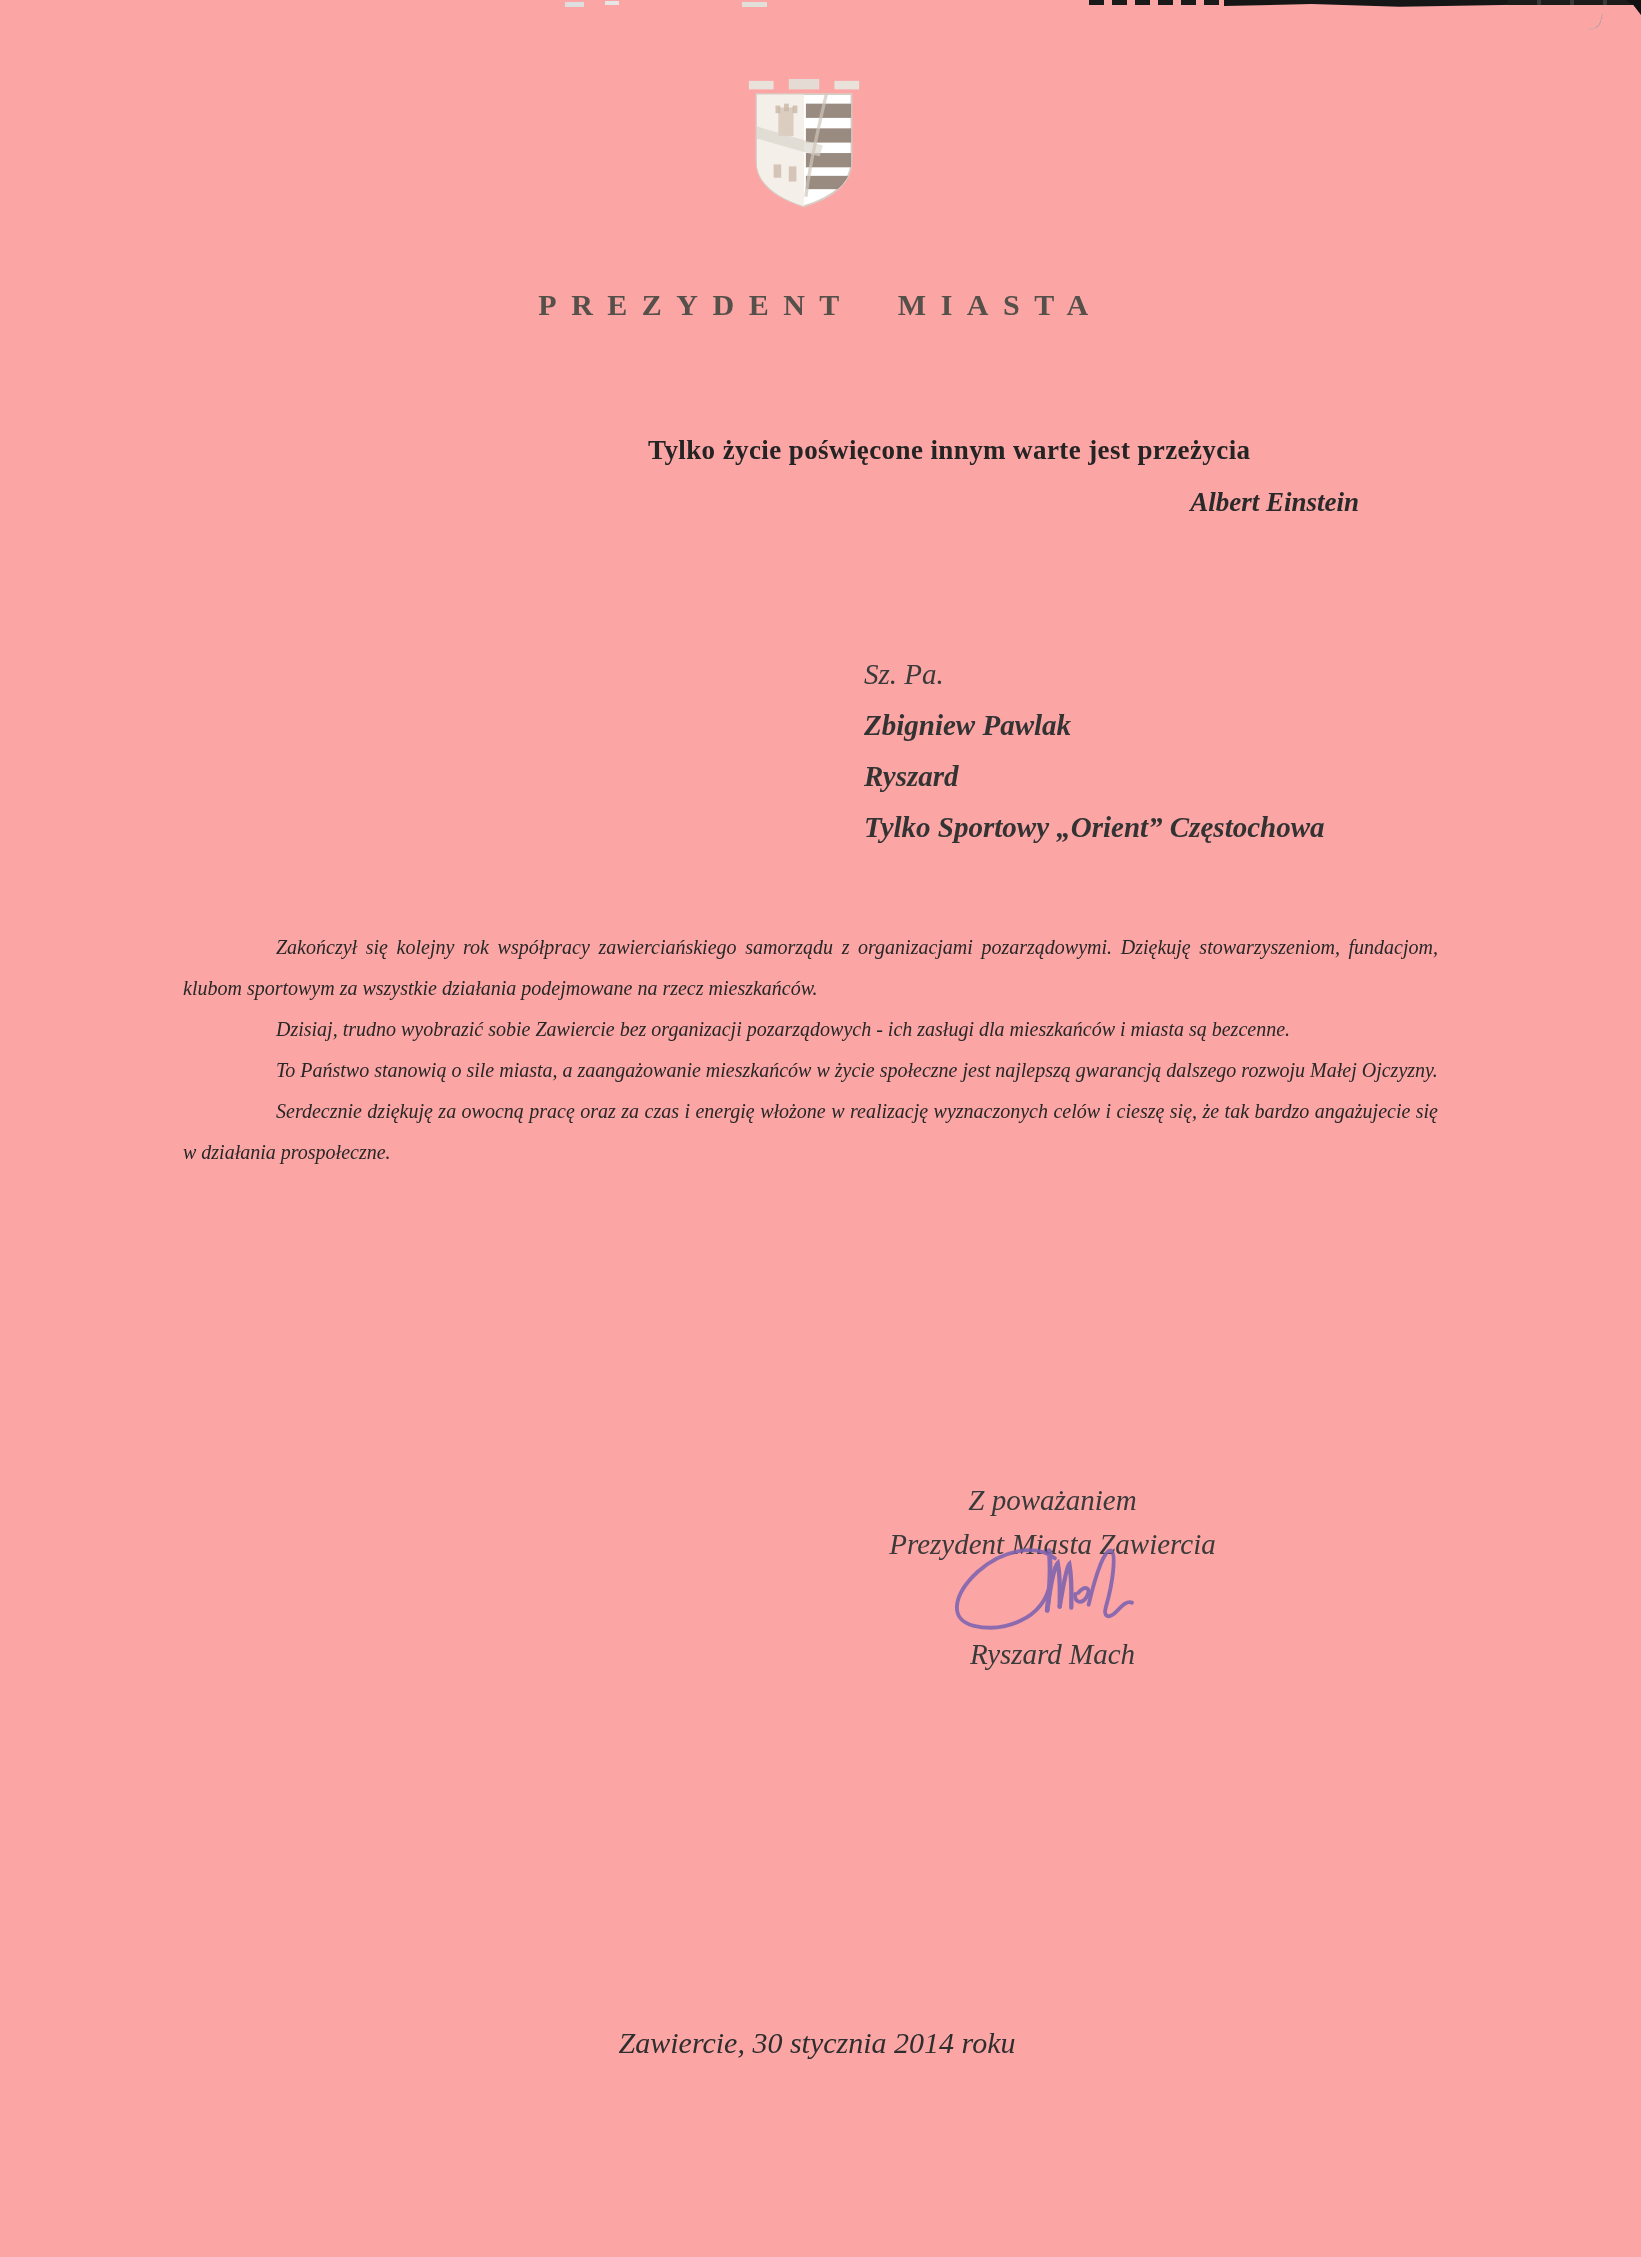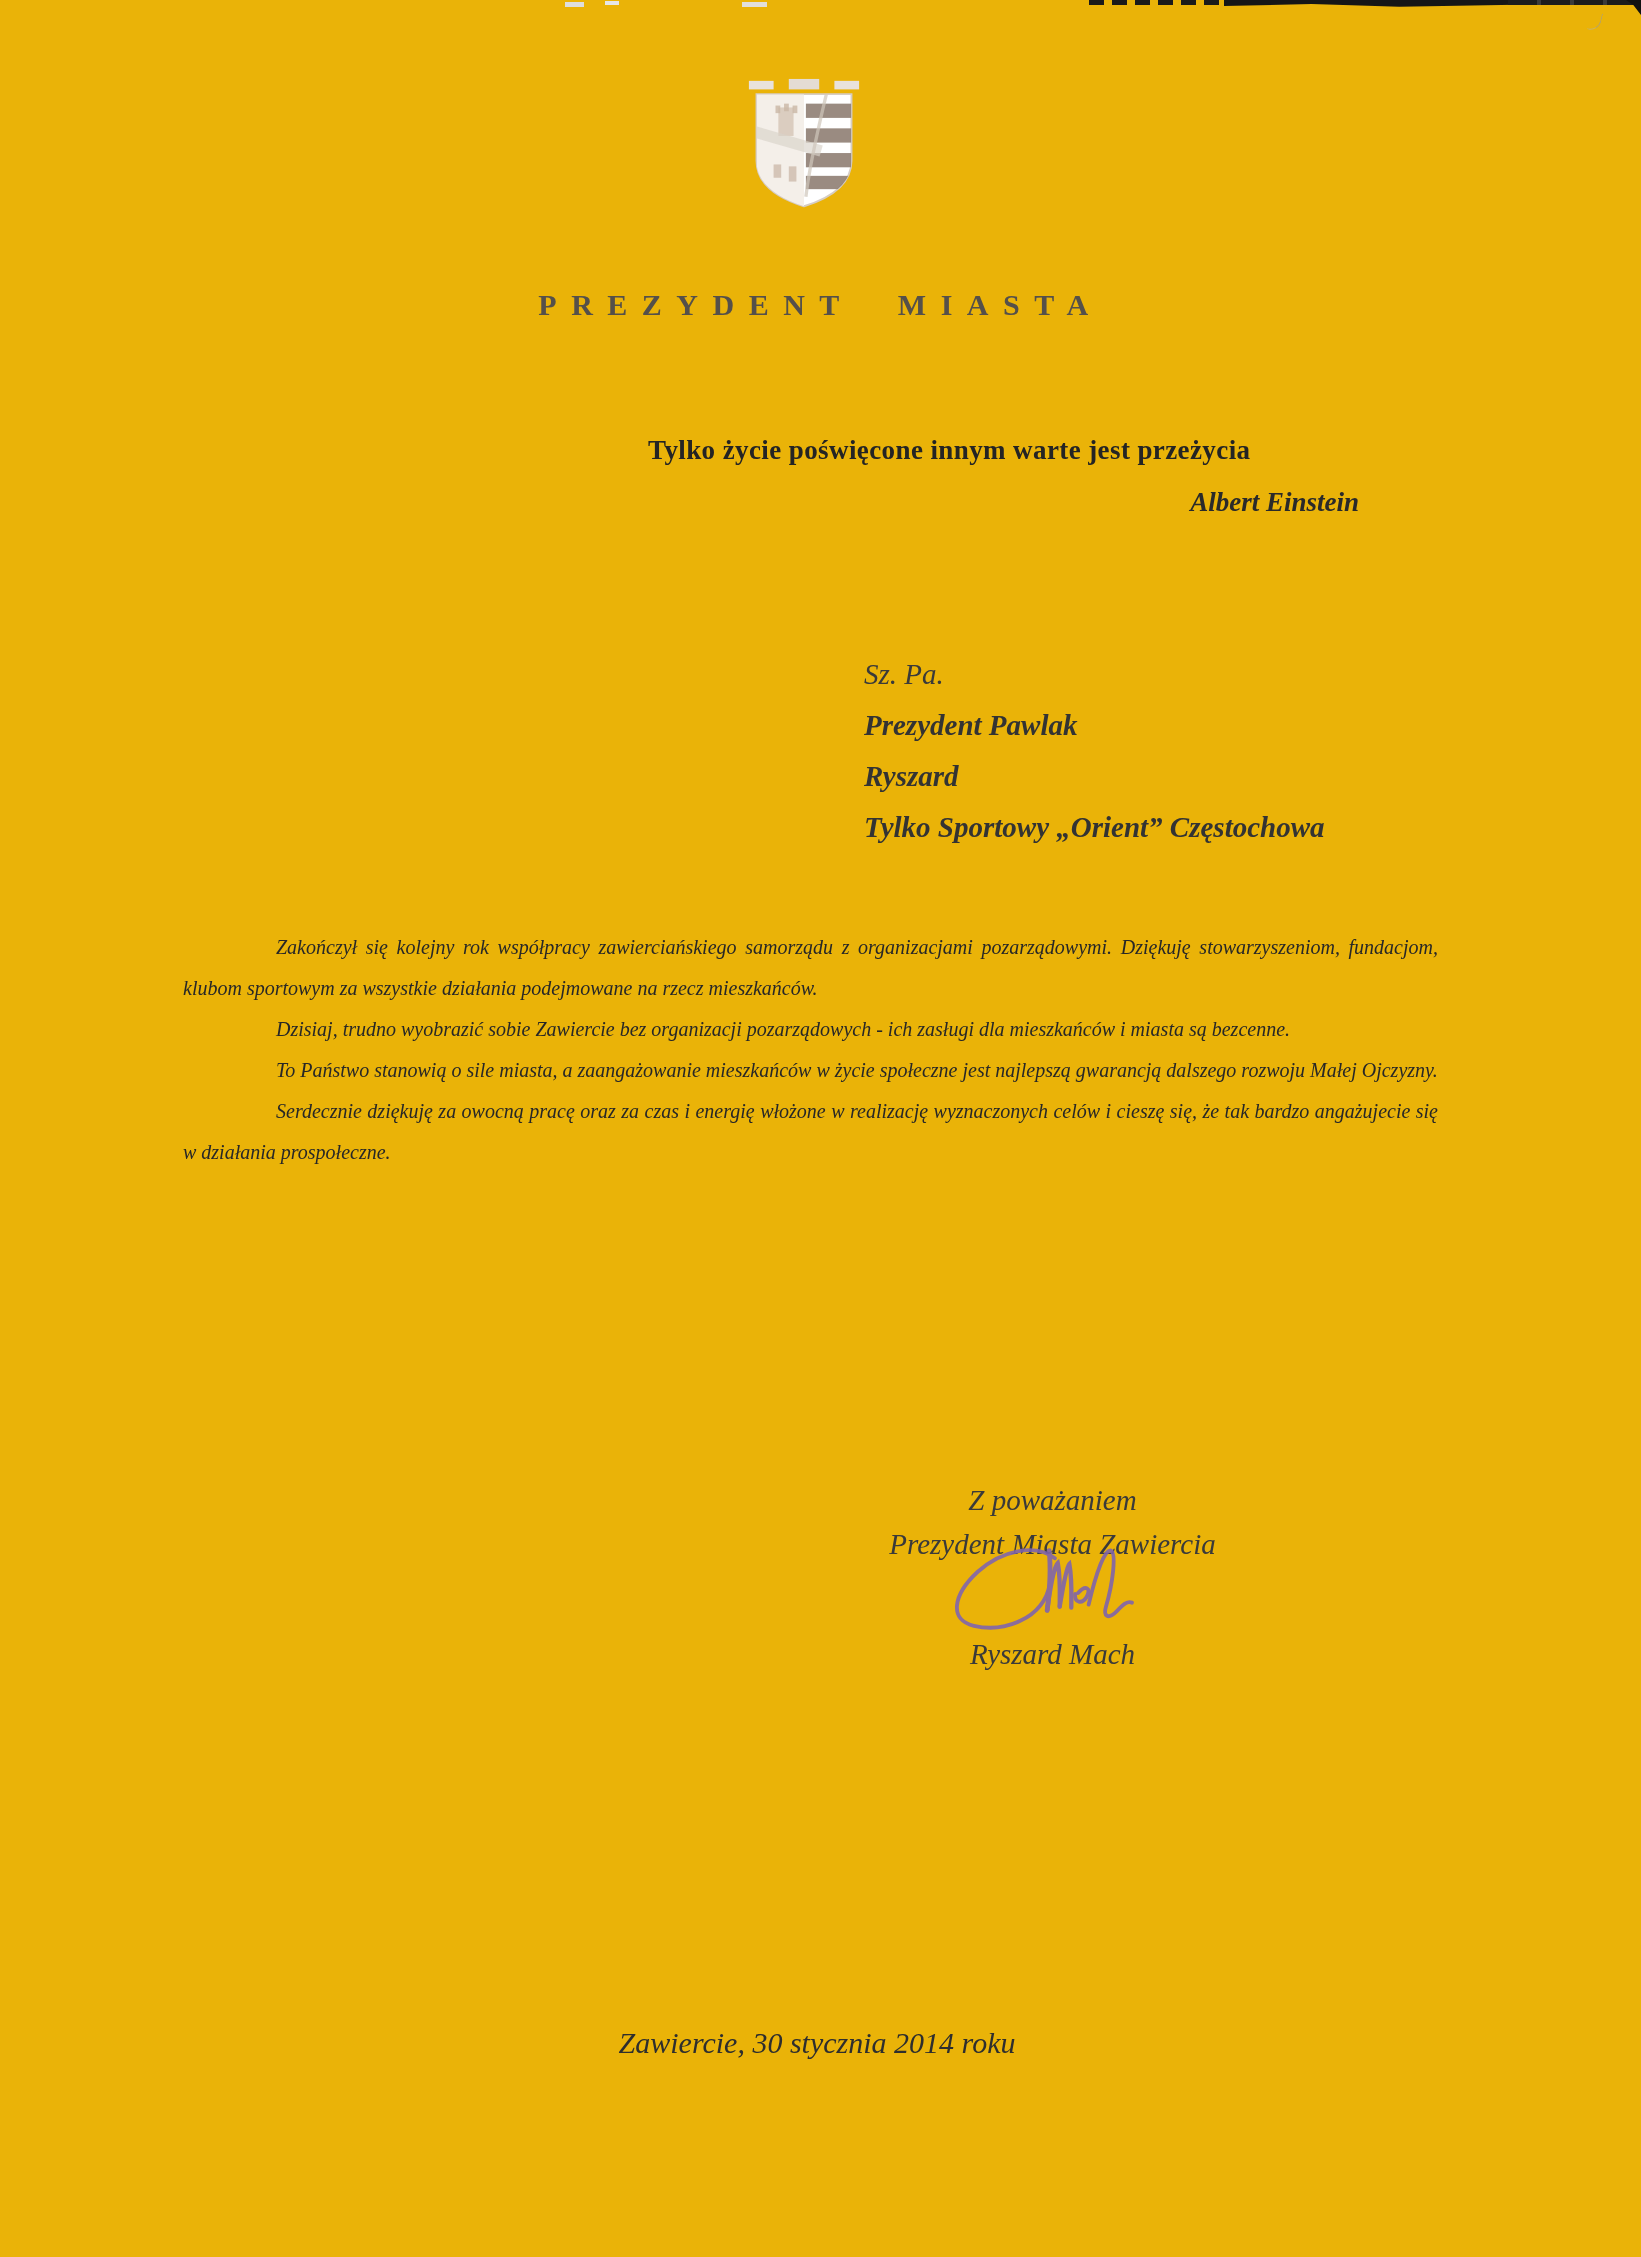--- a/index.html
+++ b/index.html
@@ -1,20 +1,20 @@
 <!DOCTYPE html>
 <html><head>
 <meta charset="utf-8">
 <style>
   html, body { margin: 0; padding: 0; background: #ffffff; }
   .page {
     position: relative;
     width: 1641px;
     height: 2257px;
-    background: #eab308;
+    background: #fca5a5;
     overflow: hidden;
     font-family: "Liberation Serif", "DejaVu Serif", serif;
     color: #262626;
   }
 
   
   .artifact { position: absolute; }
   .a-dash1 { left: 1089px; top: 0; width: 145px; height: 4.8px;
     background: repeating-linear-gradient(90deg,#1a1a1a 0 15.4px, transparent 15.4px 23px); }
   .a-bar   { left: 1224px; top: 0; width: 292px; height: 6.8px; background: #161616;
@@ -126,21 +126,21 @@
     <span class="w1">PREZYDENT</span><span class="w2">MIASTA</span>
   </div>
 
   <div class="quote-block">
     <div class="quote-text">Tylko życie poświęcone innym warte jest przeżycia</div>
     <div class="quote-author">Albert Einstein</div>
   </div>
 
   <div class="recipient">
     <div>Sz. Pa.</div>
-    <div class="strong">Prezydent Pawlak</div>
+    <div class="strong">Zbigniew Pawlak</div>
     <div class="strong">Ryszard</div>
     <div class="strong">Tylko Sportowy „Orient” Częstochowa</div>
   </div>
 
   <div class="body-text">
     <p>Zakończył się kolejny rok współpracy zawierciańskiego samorządu z organizacjami pozarządowymi. Dziękuję stowarzyszeniom, fundacjom, klubom sportowym za wszystkie działania podejmowane na rzecz mieszkańców.</p>
     <p>Dzisiaj, trudno wyobrazić sobie Zawiercie bez organizacji pozarządowych - ich zasługi dla mieszkańców i miasta są bezcenne.</p>
     <p>To Państwo stanowią o sile miasta, a zaangażowanie mieszkańców w życie społeczne jest najlepszą gwarancją dalszego rozwoju Małej Ojczyzny.</p>
     <p>Serdecznie dziękuję za owocną pracę oraz za czas i energię włożone w realizację wyznaczonych celów i cieszę się, że tak bardzo angażujecie się w działania prospołeczne.</p>
   </div>

